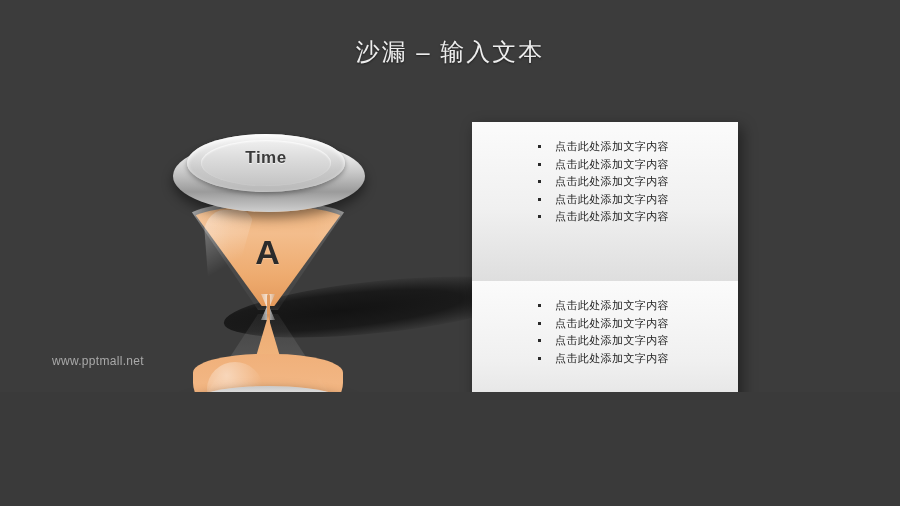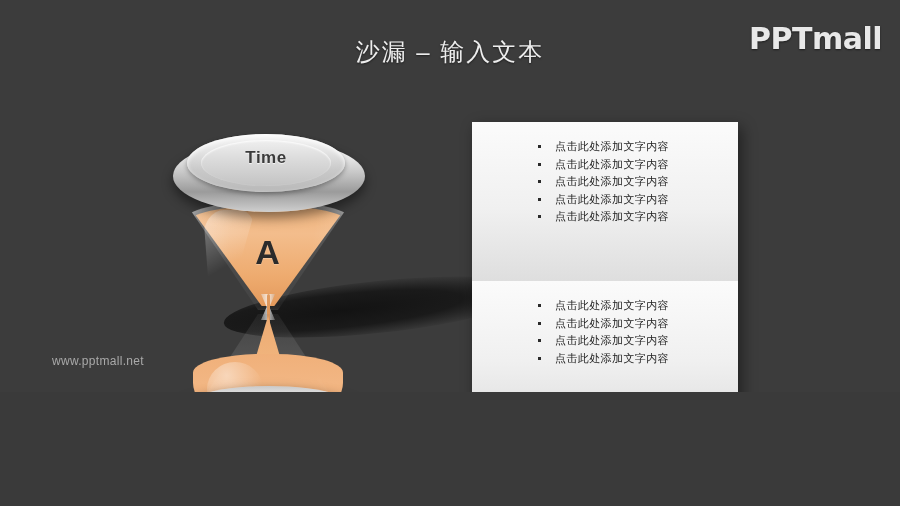--- a/index.html
+++ b/index.html
@@ -358,21 +358,20 @@
     pointer-events: none;
   }
 </style>
 </head>
 <body>
 
 <div id="slide">
 
   <div id="slide-title">沙漏 – 输入文本</div>
 
-  <div id="logo"><span>PPT</span><span class="lm">mall</span></div>
 
   <div id="footer-url">www.pptmall.net</div>
 
   <div id="hourglass">
 
     <div id="hg-ground-shadow"></div>
     <div id="hg-base-shadow"></div>
 
     <div id="bulb-top"></div>
     <div id="sand-top"></div>

